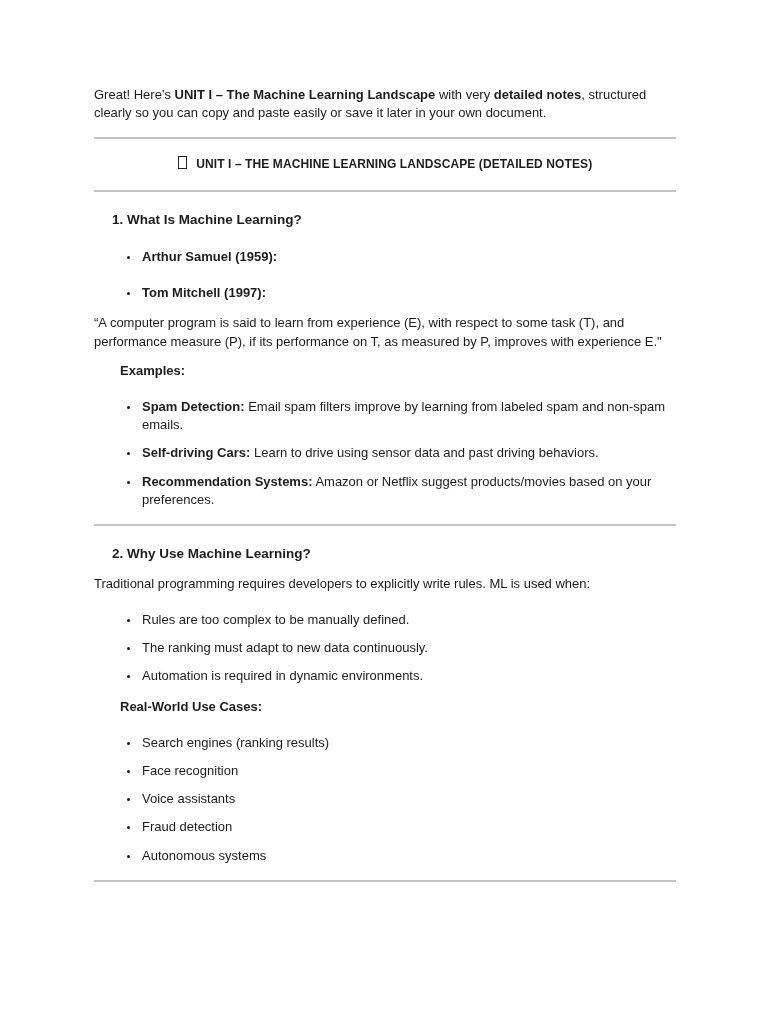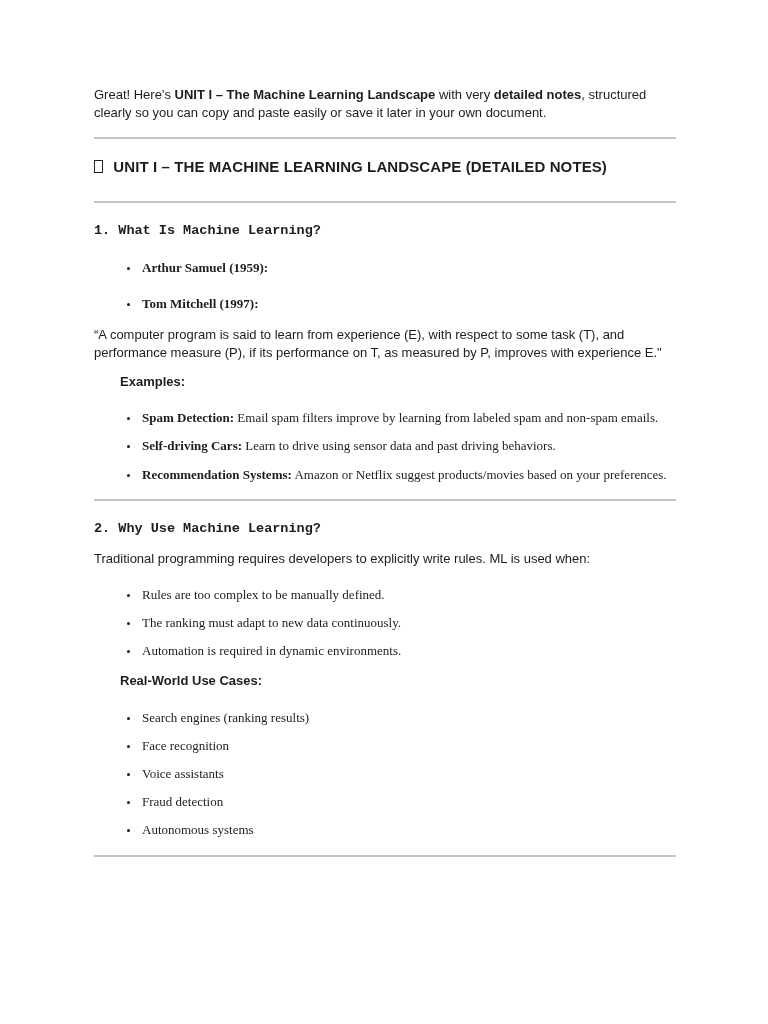--- a/index.html
+++ b/index.html
@@ -16,41 +16,40 @@
   }
   .page {
     width: 768px;
     height: 1024px;
     background: #ffffff;
     padding: 86px 92px 40px 94px;
   }
   p { margin: 0 0 11px 0; }
   .bold-label { font-weight: 700; margin: 2px 0 11px 0; padding-left: 26px; }
   h2.doc-title {
-    font-size: 15px;
+    font-size: 12px;
     font-weight: 700;
-    margin: 17px 0 24px 0;
+    margin: 17px 0 17px 0;
     letter-spacing: 0.1px;
+    text-align: center;
   }
   h3.section-heading {
     font-size: 13.5px;
     font-weight: 700;
-    margin: 19px 0 11px 0;
-    font-family: Liberation Mono, monospace;
+    margin: 19px 0 11px 18px;
   }
   hr.rule {
     border: none;
     border-top: 2px solid #c4c4c4;
     margin: 15px 0 15px 0;
   }
   ul.bullets {
     list-style: disc;
     margin: 18px 0 12px 0;
     padding-left: 46px;
-    font-family: Liberation Serif, serif;
   }
   ul.bullets li {
     margin-bottom: 10px;
     padding-left: 2px;
   }
   ul.bullets li::marker { font-size: 0.8em; }
   .tofu {
     display: inline-block;
     width: 9px;
     height: 13px;

